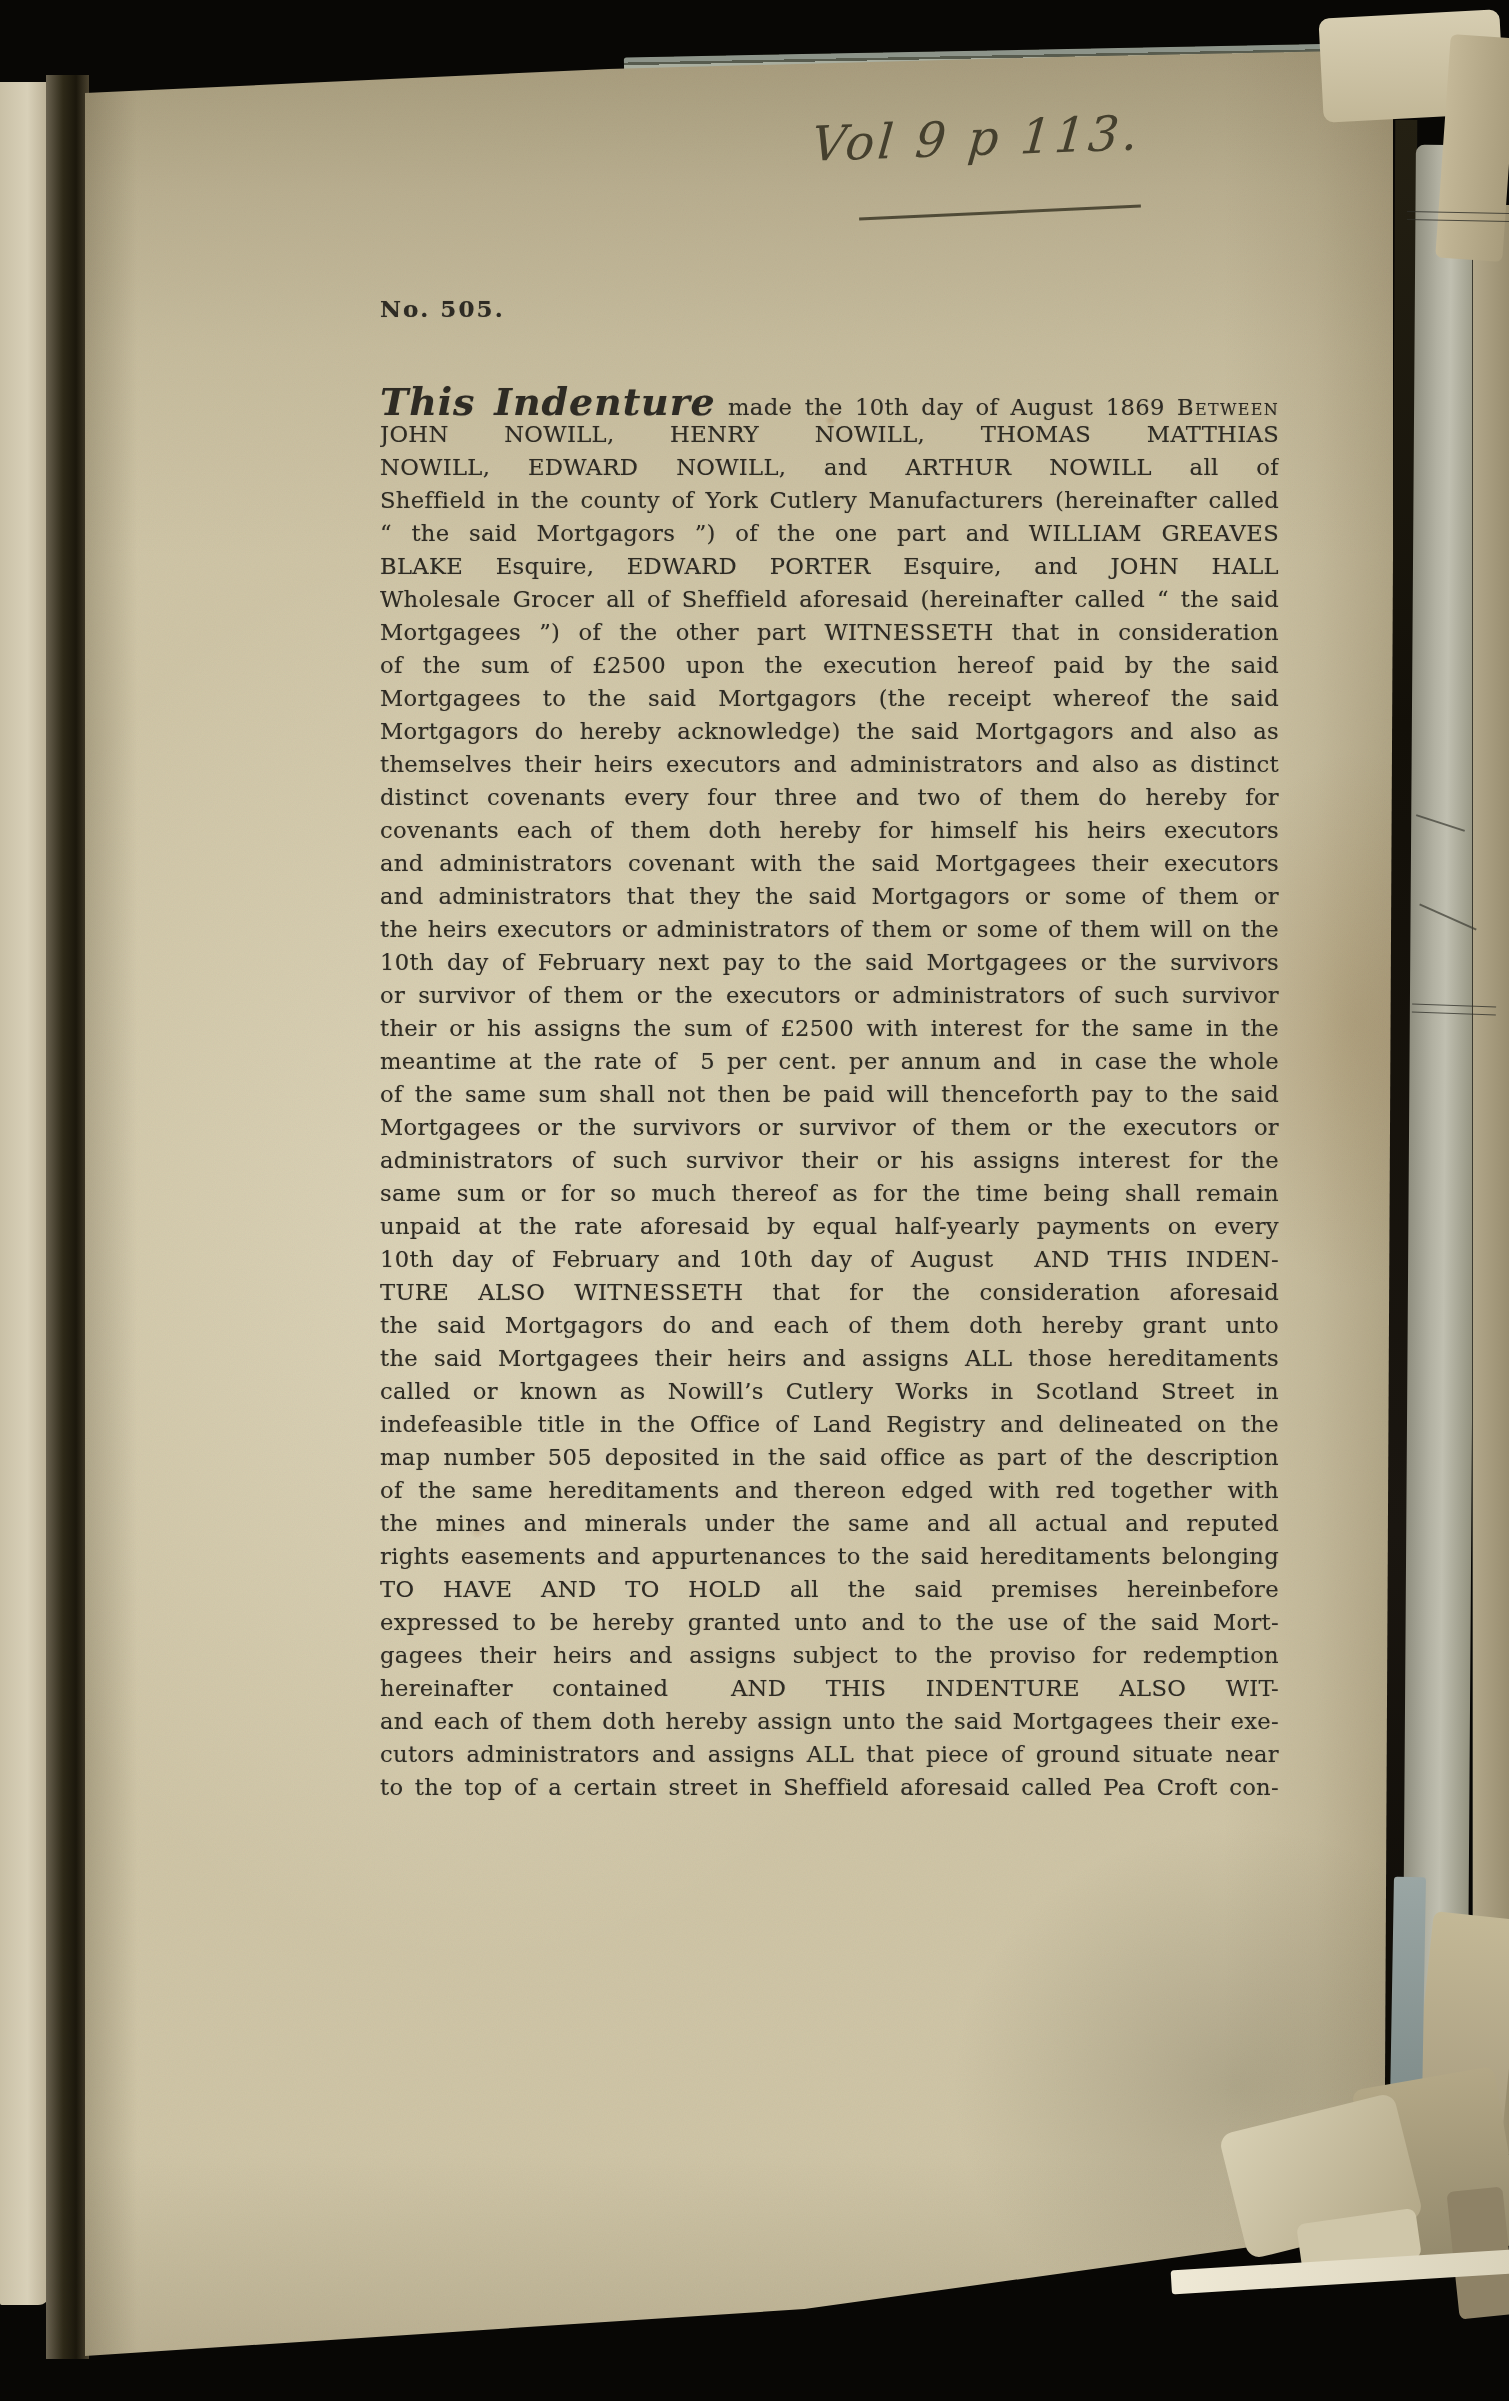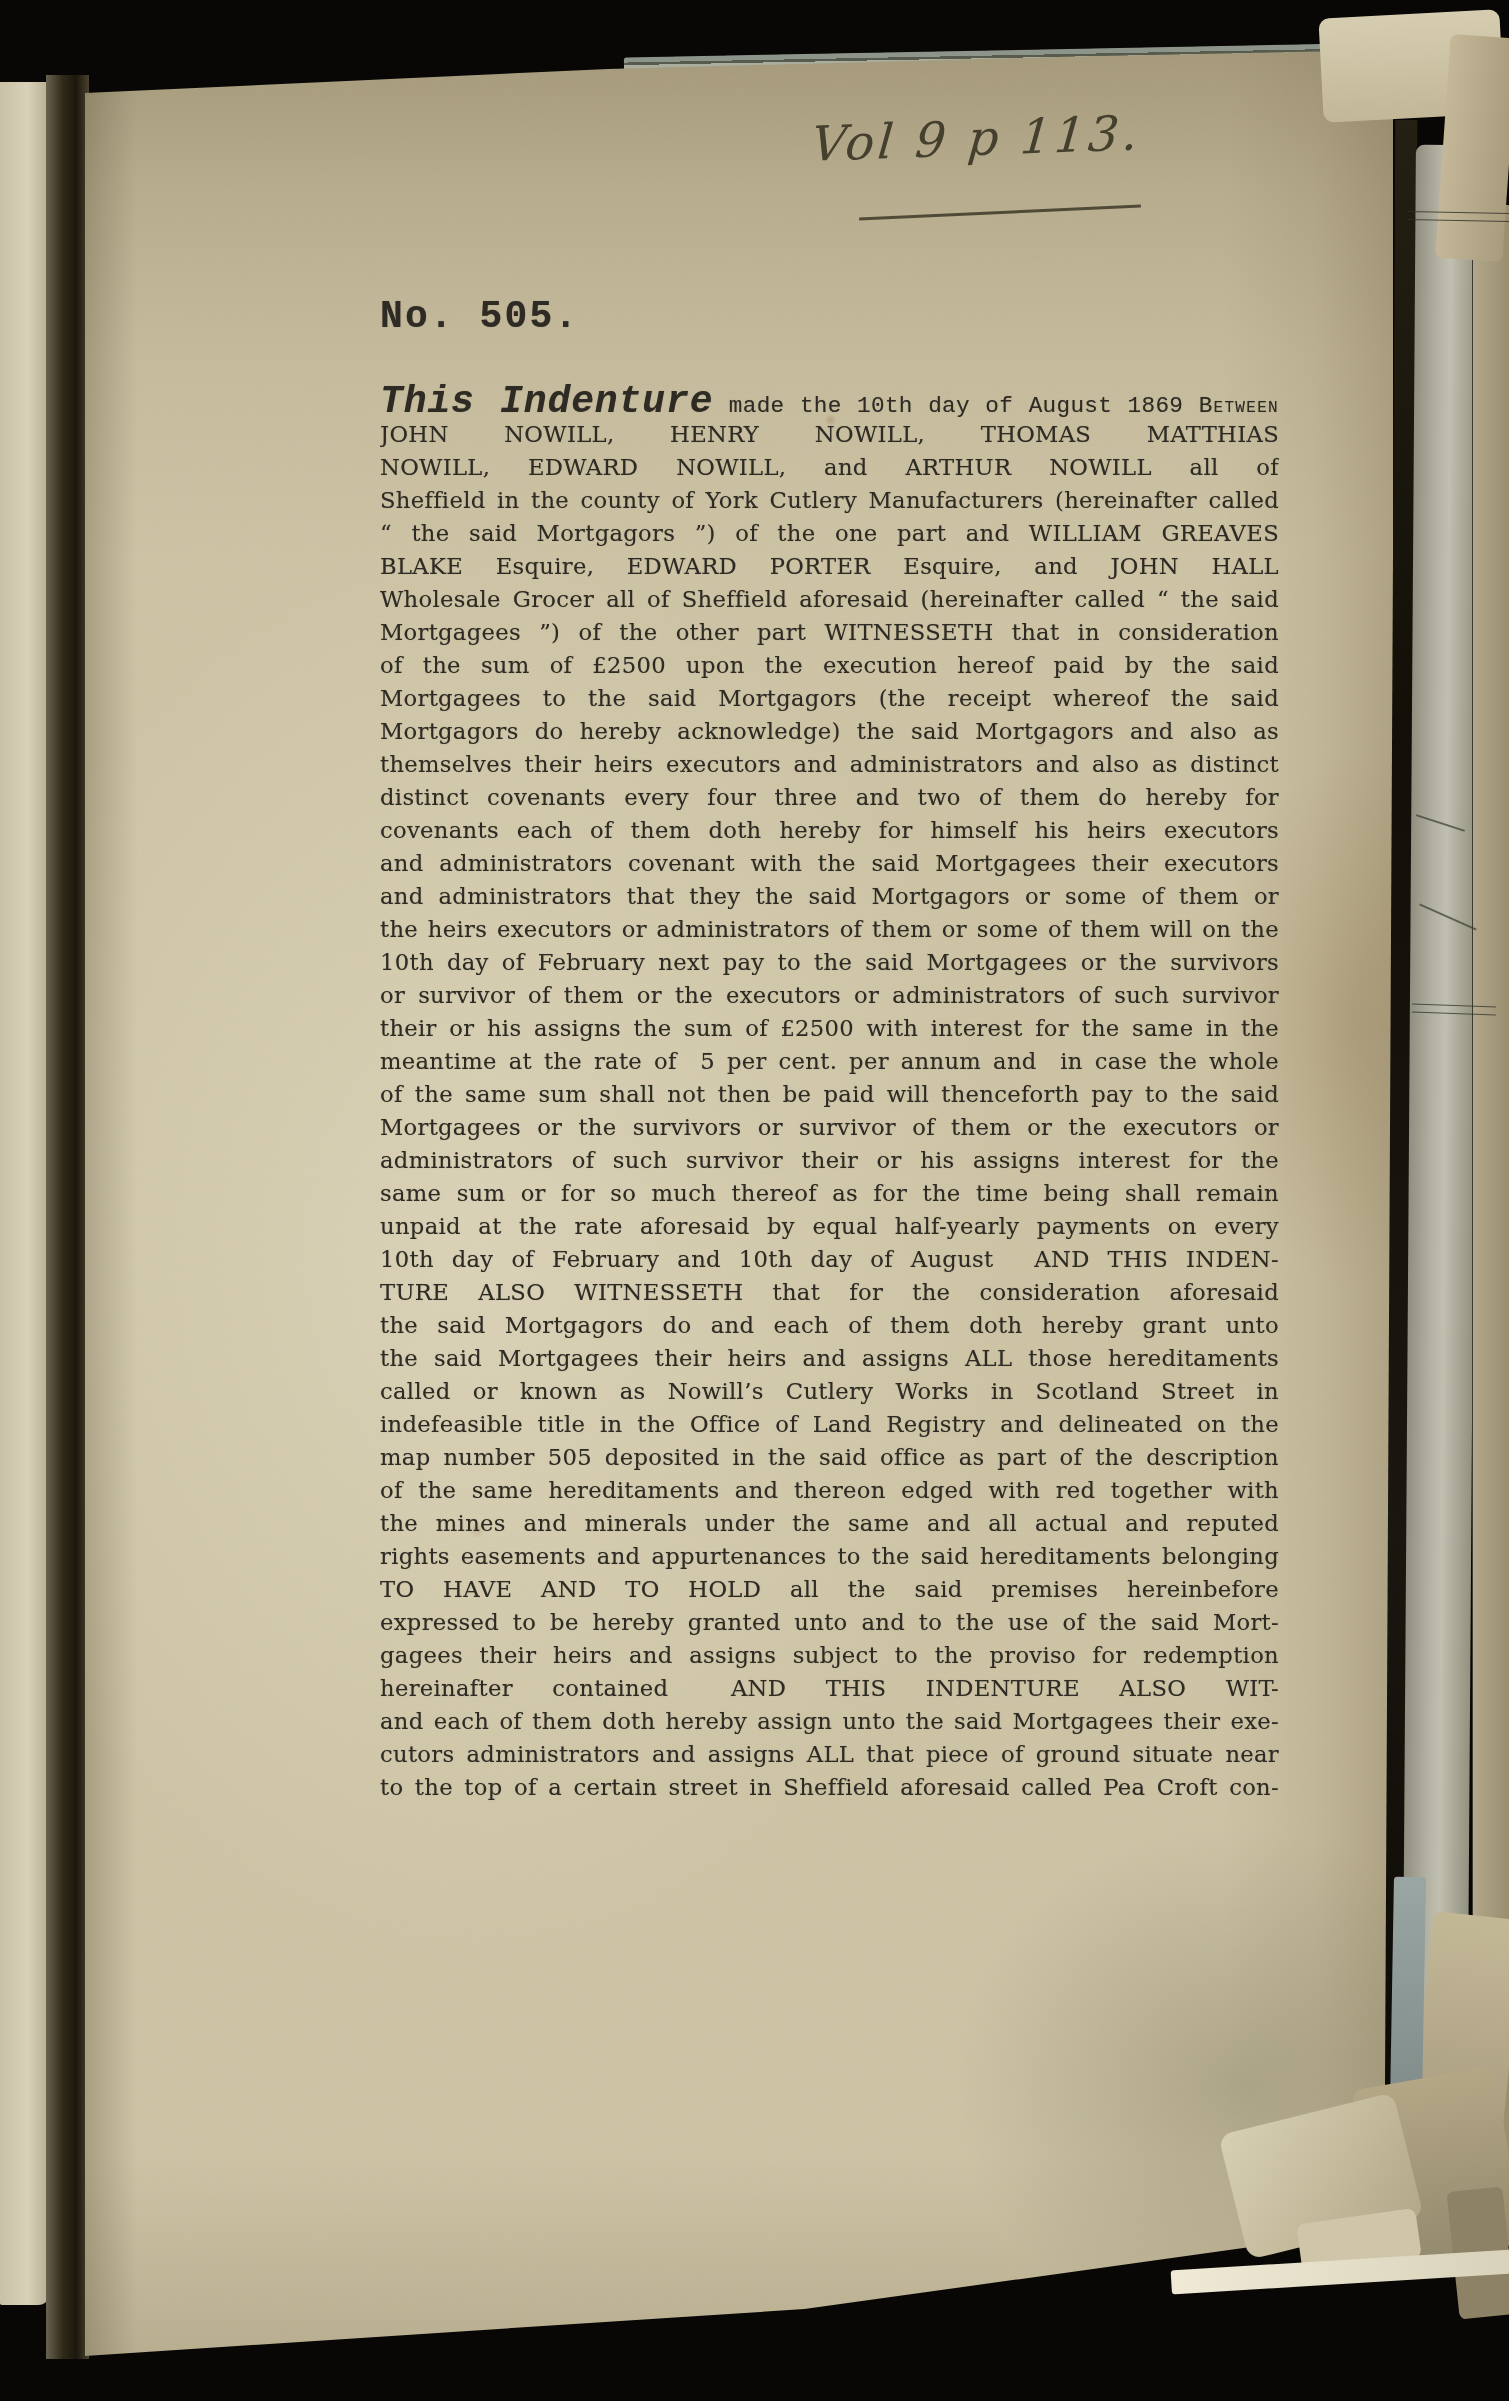--- a/index.html
+++ b/index.html
@@ -44,28 +44,28 @@
   .handwritten-note{position:absolute;left:727px;top:60px;
     font-size:48px;font-style:italic;letter-spacing:3.4px;
     color:var(--handwriting-ink,#45402e);
     transform:rotate(-2deg) skewX(-7deg);white-space:nowrap;}
   .handwritten-underline{position:absolute;left:774px;top:161px;width:282px;height:0;
     border-top:3px solid var(--handwriting-ink,#45402e);
     transform:rotate(-2.6deg);opacity:.9;}
 
   
   .doc-number{position:absolute;left:295px;top:245px;
-    font-size:38px;font-weight:bold;letter-spacing:2.1px;
-    color:var(--ink,#2e2b24);text-shadow:0 0 0.9px rgba(40,38,30,.45);font-family:Liberation Mono, monospace;}
+    font-size:23px;font-weight:bold;letter-spacing:2.1px;
+    color:var(--ink,#2e2b24);text-shadow:0 0 0.9px rgba(40,38,30,.45);}
 
   .body-text{position:absolute;left:295px;top:335px;width:899px;
     font-size:22.7px;line-height:33px;letter-spacing:0.3px;
     color:var(--ink,#2e2b24);text-shadow:0 0 0.9px rgba(40,38,30,.35);}
   .bline{text-align:justify;text-align-last:justify;height:33px;overflow:hidden;}
-  .bline.first{overflow:visible;font-family:Liberation Mono, monospace;}
+  .bline.first{overflow:visible;}
   .blackletter{font-size:38px;line-height:33px;font-weight:bold;font-style:italic;
     letter-spacing:0.9px;}
   .smallcaps{font-variant:small-caps;letter-spacing:1.3px;}
 
   
   .stack-gap{position:absolute;left:1390px;top:120px;width:22px;height:2018px;
     background:linear-gradient(180deg,#242013,#120f08 30%,#1a1610 70%,#0c0a05);
     transform:rotate(.3deg);}
   .stack-cloth{position:absolute;left:1409px;top:145px;width:65px;height:1983px;
     background:linear-gradient(90deg,#8f8e7f,#b2b1a2 35%,#c0bfb0 55%,#93927f);

